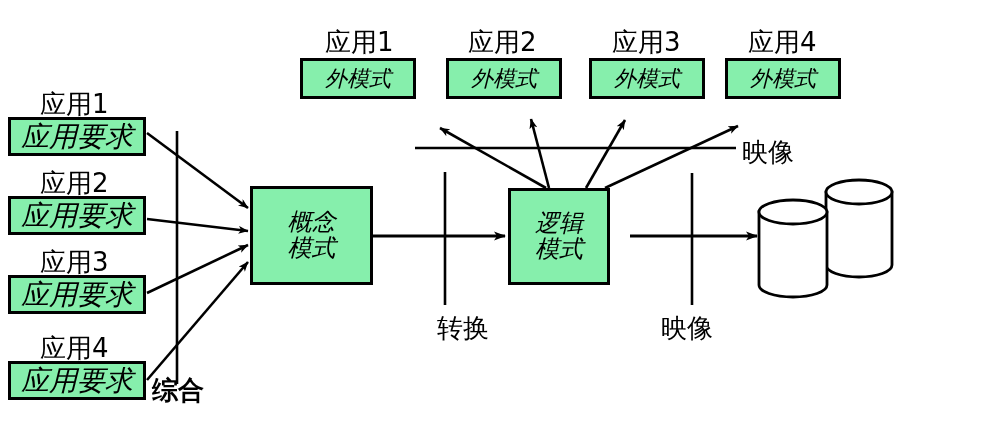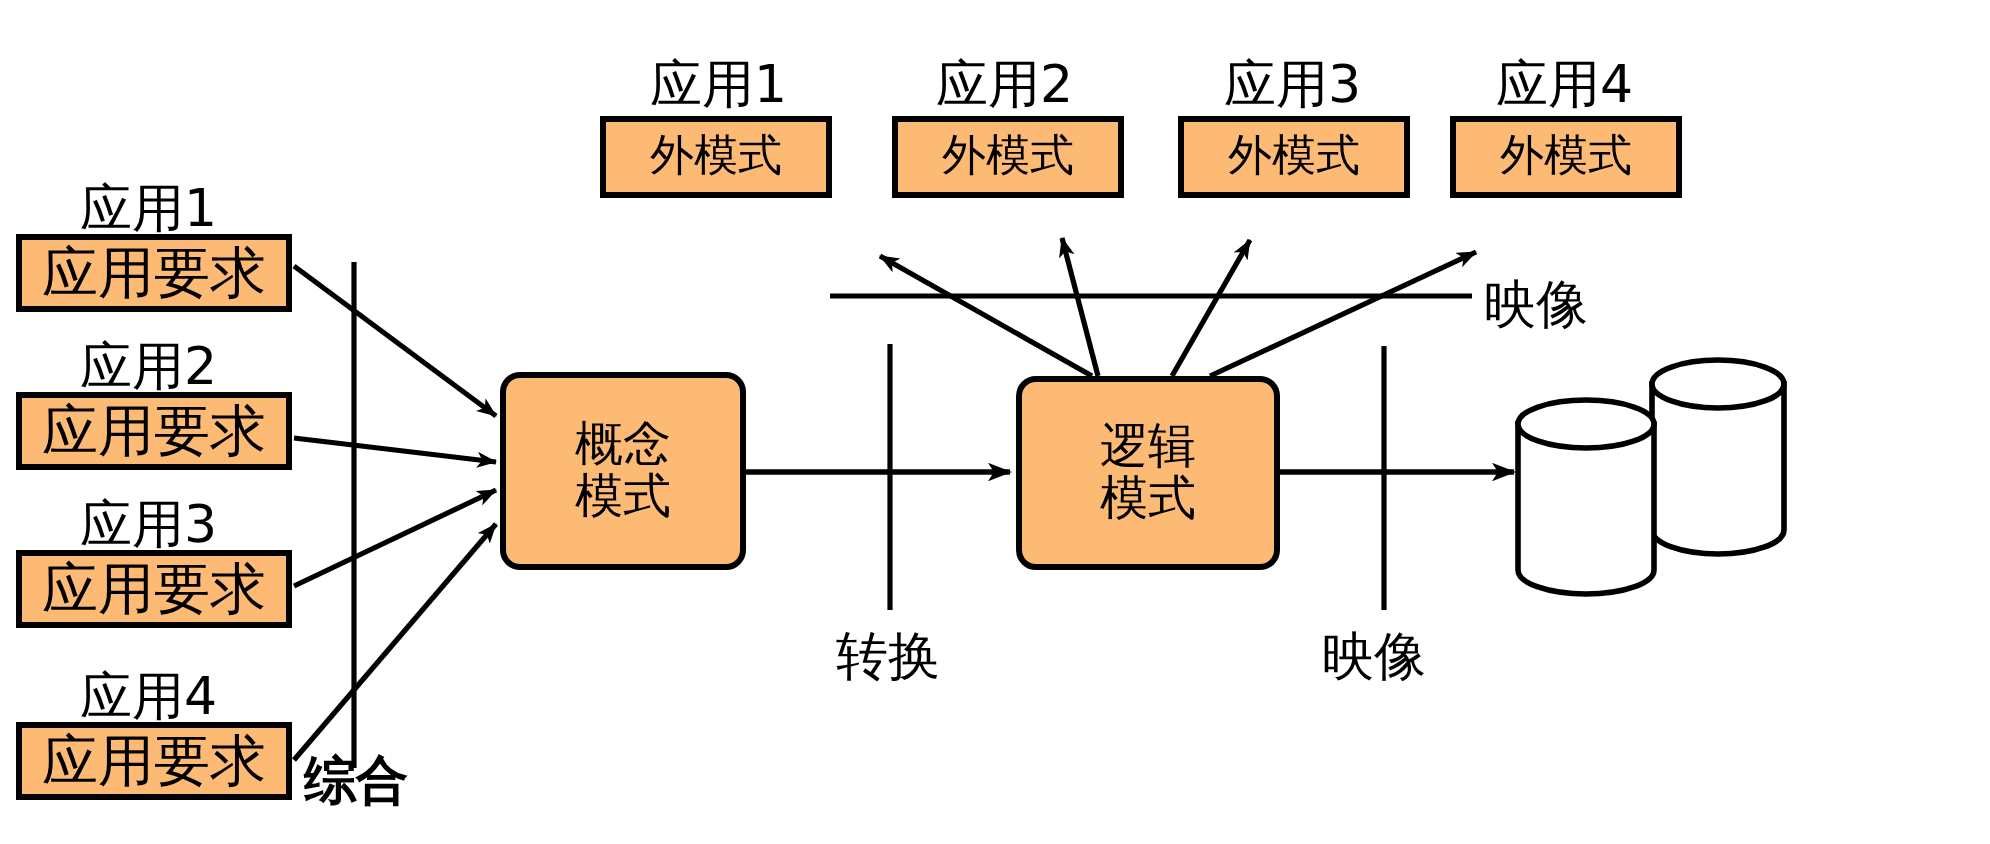--- a/index.html
+++ b/index.html
@@ -8,30 +8,31 @@
     width:995px;height:422px;
     background:#ffffff;
     font-family:"DejaVu Sans","Liberation Sans",sans-serif;
     overflow:hidden;
   }
   svg#wires{position:absolute;left:0;top:0;width:995px;height:422px;}
 
   .box{
     position:absolute;
     border:3px solid #000;
-    background:#fdba74;
+    background:#86efac;
     display:flex;align-items:center;justify-content:center;
     text-align:right;
     color:#000;
     box-sizing:border-box;
     line-height:1.05;
+    font-style:italic;
   }
   .req-box{width:138px;height:39px;font-size:28px;letter-spacing:0px;}
   .ext-box{width:116px;height:41px;font-size:22px;}
-  .mid-box{font-size:24px;border-radius:10px;}
+  .mid-box{font-size:24px;}
   .caption{
     position:absolute;
     font-size:26px;color:#000;white-space:nowrap;
   }
   .cyl-text{
     position:absolute;font-size:24px;color:#000;white-space:nowrap;
     z-index:5;
   }
 </style>
 </head>
@@ -105,23 +106,23 @@
   <div class="box ext-box" style="left:589px;top:58px;">外模式</div>
 
   <div class="caption" style="left:748px;top:25px;">应用4</div>
   <div class="box ext-box" style="left:725px;top:58px;">外模式</div>
 
   <div class="box mid-box" style="left:250px;top:186px;width:123px;height:99px;flex-direction:column;">
     <span>概念</span>
     <span>模式</span>
   </div>
 
-  <div class="box mid-box" style="left:508px;top:188px;width:132px;height:97px;flex-direction:column;">
+  <div class="box mid-box" style="left:508px;top:188px;width:102px;height:97px;flex-direction:column;">
     <span>逻辑</span>
     <span>模式</span>
   </div>
 
 
-  <div class="caption" style="left:418px;top:311px;">转换</div>
+  <div class="caption" style="left:437px;top:311px;">转换</div>
   <div class="caption" style="left:661px;top:311px;">映像</div>
   <div class="caption" style="left:742px;top:135px;">映像</div>
 
 </div>
 
 </body></html>

